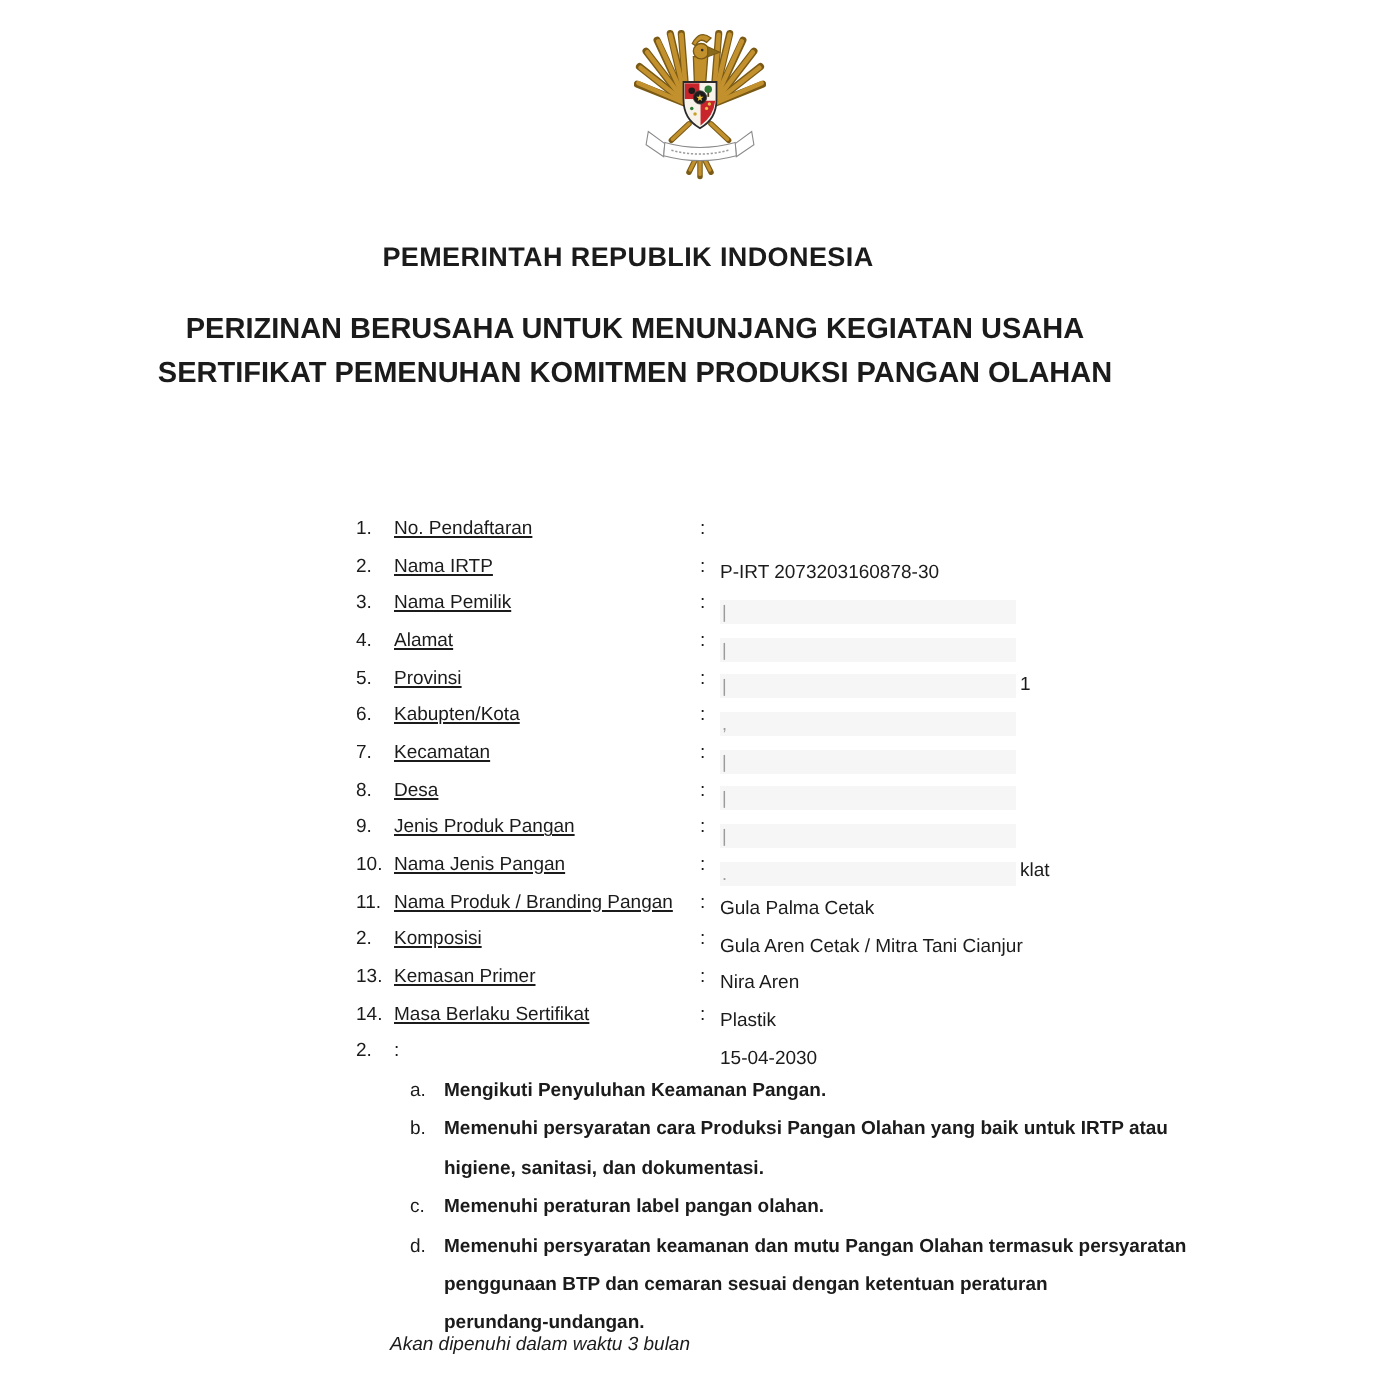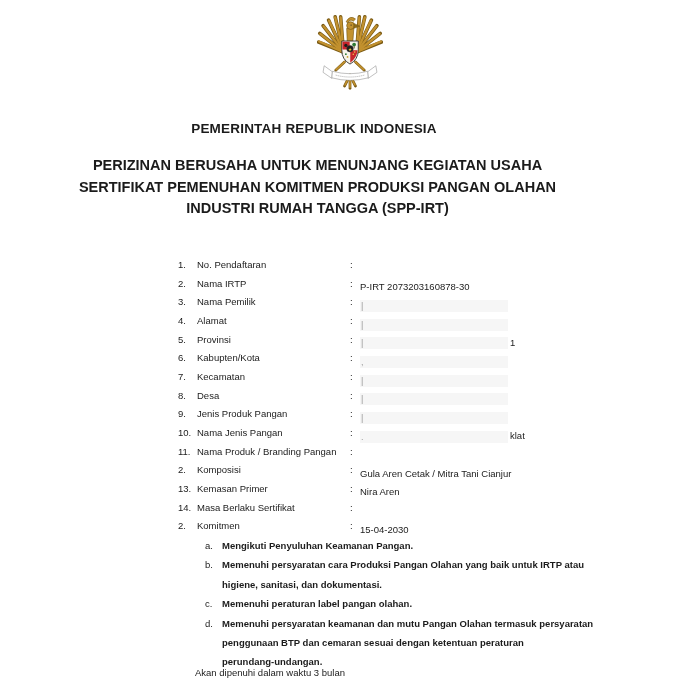--- a/index.html
+++ b/index.html
@@ -21,38 +21,38 @@
     text-align:center; font-weight:700; font-size:13.5px; letter-spacing:.2px;
   }
   .doc-title {
     position:absolute; top:155px; left:0; width:635px;
     text-align:center; font-weight:700; font-size:14.5px; line-height:21.6px;
   }
 
   .fields { position:absolute; top:256px; left:178px; width:410px; font-size:9.5px; }
   .row { display:flex; height:18.66px; line-height:18.66px; align-items:center; }
   .num { width:19px; flex:none; }
-  .lbl { width:153px; flex:none; }
+  .lbl { width:153px; flex:none;text-decoration:underline; }
   .colon { width:10px; flex:none; }
   .val { flex:1; display:flex; align-items:center; white-space:nowrap;margin-top:44px; }
   .redact-box {
     width:148px; height:12px; background:#f6f6f6;
     display:flex; align-items:center; flex:none;
   }
   .frag { color:#9b9b9b; font-size:9px; padding-left:1px; line-height:12px; }
   .suffix { margin-left:2px; color:#1b1b1b; }
 
   .commitments { position:absolute; top:536px; left:205px; font-size:9.5px; }
   .citem { display:flex; }
   .clet { width:17px; flex:none; line-height:19.4px; }
   .cline { height:19.4px; line-height:19.4px; white-space:nowrap;font-weight:bold; }
 
   .note {
     position:absolute; top:666px; left:195px;
-    font-size:9.5px; line-height:14px; white-space:nowrap;
+    font-size:9.5px; line-height:14px; white-space:nowrap;font-style:italic;
   }
 </style>
 </head>
 <body>
 
 <div class="page">
 
   <div class="emblem">
     <svg viewBox="0 0 120 140">
 
@@ -130,21 +130,20 @@
       <path d="M92,106 L107,95 L109,107 L93,118 Z" fill="#ffffff" stroke="#8b8b8b" stroke-width="1"></path>
       <path d="M28,105 Q60,114 92,105 L93,117 Q60,126 27,117 Z" fill="#ffffff" stroke="#8b8b8b" stroke-width="1"></path>
       <path d="M34,112 Q60,119 86,112" stroke="#9a9a9a" stroke-width="1.4" fill="none" stroke-dasharray="2,1.6"></path>
     </svg>
   </div>
 
   <div class="doc-header">PEMERINTAH REPUBLIK INDONESIA</div>
   <div class="doc-title">
     <div>PERIZINAN BERUSAHA UNTUK MENUNJANG KEGIATAN USAHA</div>
     <div>SERTIFIKAT PEMENUHAN KOMITMEN PRODUKSI PANGAN OLAHAN</div>
-    <div>INDUSTRI RUMAH TANGGA (SPP-IRT)</div>
   </div>
 
   <div class="fields">
 
     <div class="row">
       <span class="num">1.</span>
       <span class="lbl">No. Pendaftaran</span>
       <span class="colon">:</span>
       <span class="val">P-IRT 2073203160878-30</span>
     </div>
@@ -242,52 +241,53 @@
             <span class="frag">.</span>
           </span>
         <span class="suffix">klat</span>
       </span>
     </div>
 
     <div class="row">
       <span class="num">10.</span>
       <span class="lbl">Nama Jenis Pangan</span>
       <span class="colon">:</span>
+      <span class="val">Gula Palma Cetak</span>
     </div>
 
     <div class="row">
       <span class="num">11.</span>
       <span class="lbl">Nama Produk / Branding Pangan</span>
       <span class="colon">:</span>
       <span class="val">Gula Aren Cetak / Mitra Tani Cianjur</span>
     </div>
 
     <div class="row">
       <span class="num">2.</span>
       <span class="lbl">Komposisi</span>
       <span class="colon">:</span>
       <span class="val">Nira Aren</span>
     </div>
 
     <div class="row">
       <span class="num">13.</span>
       <span class="lbl">Kemasan Primer</span>
       <span class="colon">:</span>
+      <span class="val">Plastik</span>
     </div>
 
     <div class="row">
       <span class="num">14.</span>
       <span class="lbl">Masa Berlaku Sertifikat</span>
       <span class="colon">:</span>
       <span class="val">15-04-2030</span>
     </div>
 
     <div class="row">
       <span class="num">2.</span>
-      <span class="lbl">Komitmen</span>
       <span class="colon">:</span>
       <span class="val"></span>
     </div>
 
   </div>
 
   <div class="commitments">
 
     <div class="citem">
       <span class="clet">a.</span>

